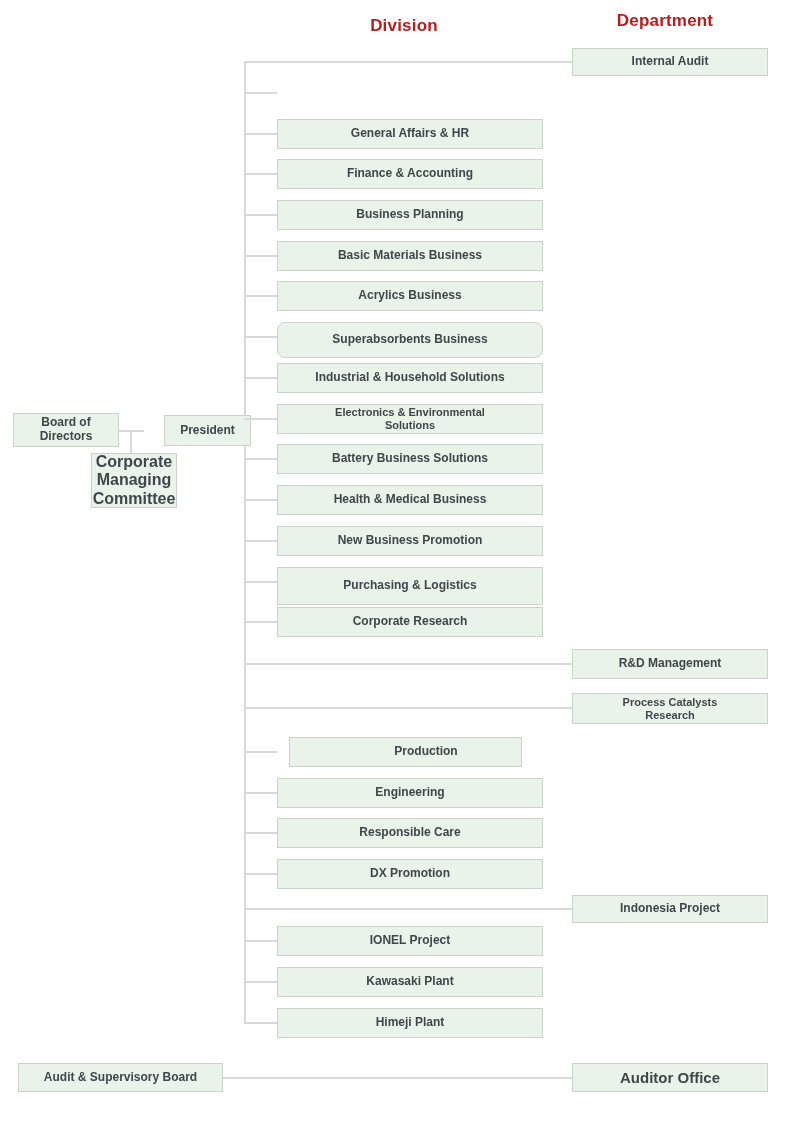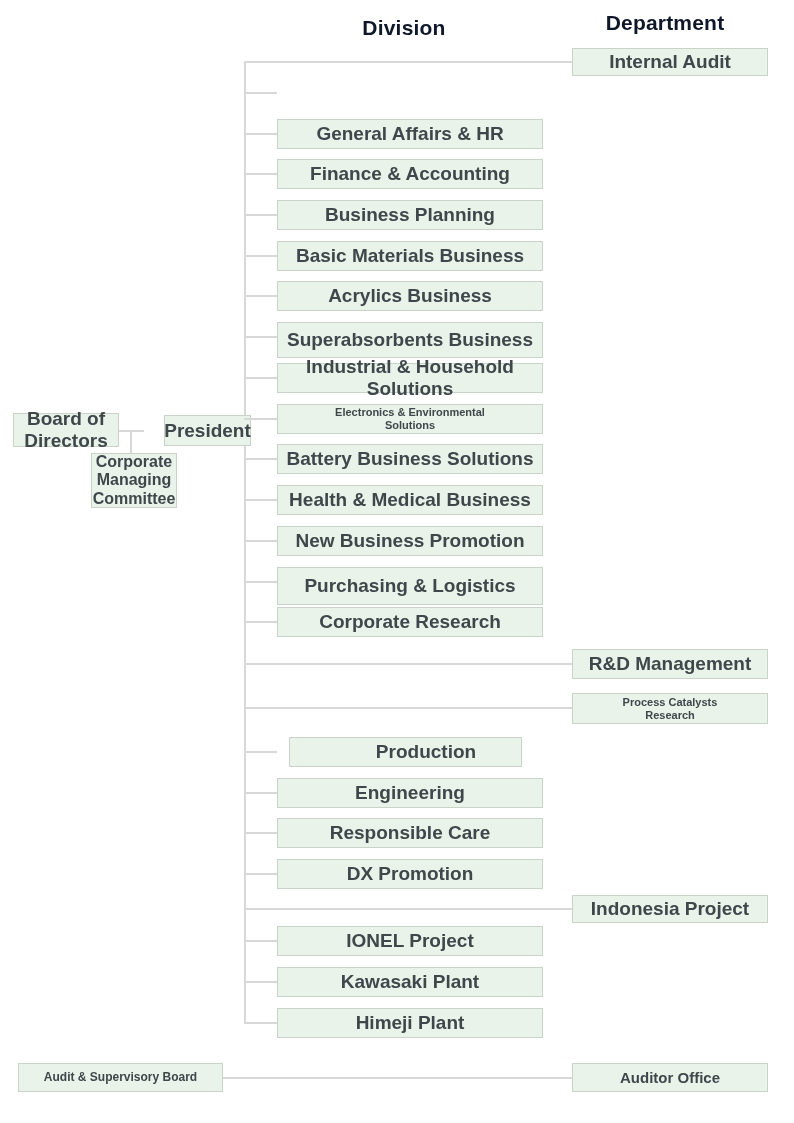--- a/index.html
+++ b/index.html
@@ -1,27 +1,27 @@
 <!DOCTYPE html>
 <html><head>
 <meta charset="utf-8">
 <style>
   html,body{margin:0;padding:0;background:#ffffff;}
   #canvas{
     position:relative;width:794px;height:1123px;background:#ffffff;
     font-family:"Liberation Sans",sans-serif;overflow:hidden;
   }
   .hdr{
-    position:absolute;font-weight:700;font-size:21px;color:#0f172a;
+    position:absolute;font-weight:700;font-size:17px;color:#b91c1c;
     text-align:center;letter-spacing:.2px;
   }
   .box{
     position:absolute;background:#e9f3ea;border:1px solid #c9d4c9;
     display:flex;align-items:center;justify-content:center;
-    text-align:center;font-weight:700;color:#3f474b;font-size:19px;
+    text-align:center;font-weight:700;color:#3f474b;font-size:12px;
     white-space:pre-line;line-height:1.15;box-sizing:border-box;
   }
   .box.small{font-size:11px;}
   .line{position:absolute;background:#d8d8d8;}
   .hline{height:1.5px;}
   .vline{width:1.5px;}
 </style>
 </head>
 <body>
 
@@ -69,21 +69,21 @@
   <div class="line hline" style="left:244px;top:663px;width:328px;"></div>
   <div class="line hline" style="left:244px;top:707px;width:328px;"></div>
   <div class="line hline" style="left:244px;top:908px;width:328px;"></div>
   <div class="line hline" style="left:223px;top:1077px;width:349px;"></div>
 
   <div class="box" style="left:277px;top:119px;width:266px;height:30px;">General Affairs &amp; HR</div>
   <div class="box" style="left:277px;top:159px;width:266px;height:30px;">Finance &amp; Accounting</div>
   <div class="box" style="left:277px;top:200px;width:266px;height:30px;">Business Planning</div>
   <div class="box" style="left:277px;top:241px;width:266px;height:30px;">Basic Materials Business</div>
   <div class="box" style="left:277px;top:281px;width:266px;height:30px;">Acrylics Business</div>
-  <div class="box" style="left:277px;top:322px;width:266px;height:36px;">Superabsorbents Business</div>
+  <div class="box" style="left:277px;top:322px;width:266px;height:36px;border-radius:8px;">Superabsorbents Business</div>
   <div class="box" style="left:277px;top:363px;width:266px;height:30px;">Industrial &amp; Household Solutions</div>
   <div class="box small" style="left:277px;top:404px;width:266px;height:30px;">Electronics &amp; Environmental
 Solutions</div>
   <div class="box" style="left:277px;top:444px;width:266px;height:30px;">Battery Business Solutions</div>
   <div class="box" style="left:277px;top:485px;width:266px;height:30px;">Health &amp; Medical Business</div>
   <div class="box" style="left:277px;top:526px;width:266px;height:30px;">New Business Promotion</div>
   <div class="box" style="left:277px;top:567px;width:266px;height:38px;">Purchasing &amp; Logistics</div>
   <div class="box" style="left:277px;top:607px;width:266px;height:30px;">Corporate Research</div>
   <div class="box" style="left:289px;top:737px;width:233px;height:30px;padding-left:41px;">Production</div>
   <div class="box" style="left:277px;top:778px;width:266px;height:30px;">Engineering</div>

